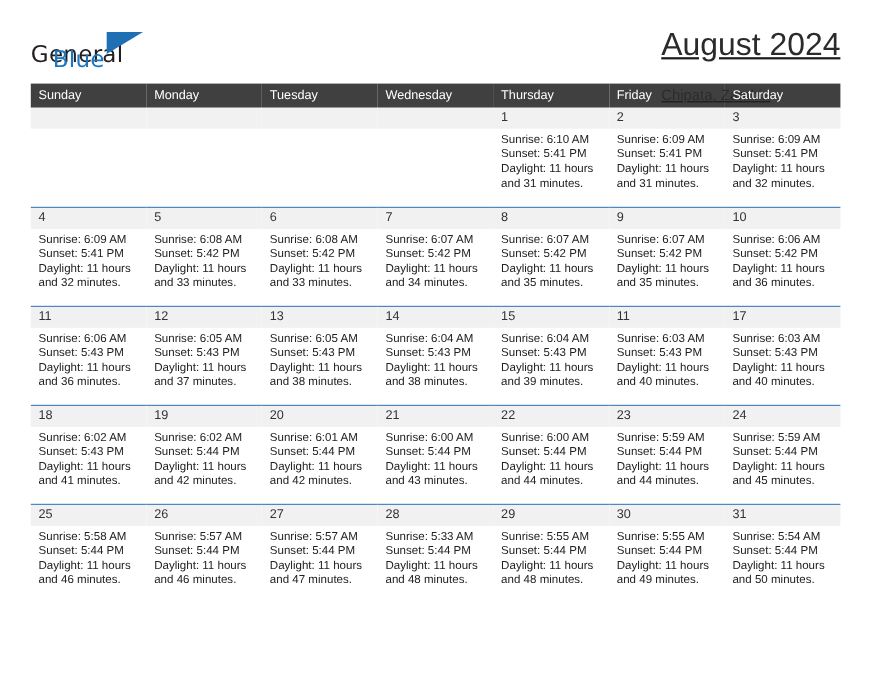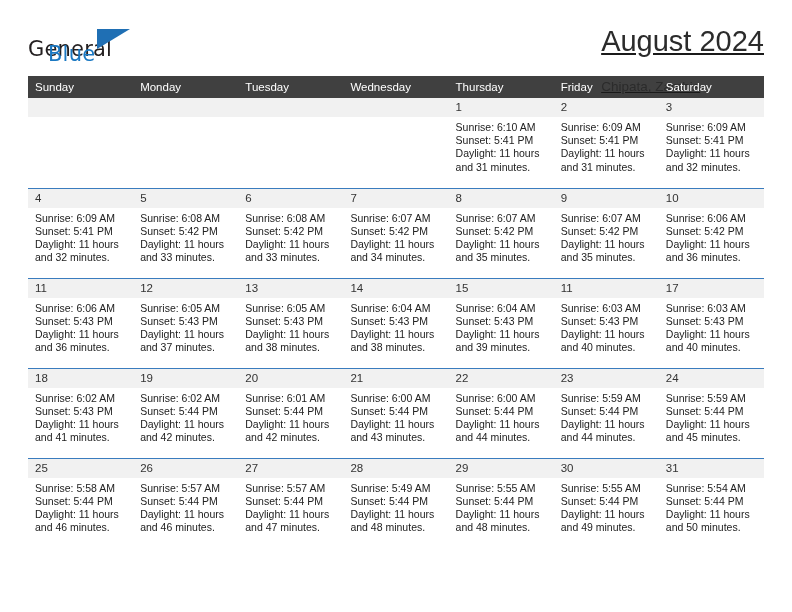--- a/index.html
+++ b/index.html
@@ -441,21 +441,21 @@
             <div class="info">
               <div>Sunrise: 5:57 AM</div>
               <div>Sunset: 5:44 PM</div>
               <div>Daylight: 11 hours</div>
               <div>and 47 minutes.</div>
             </div>
           </td>
           <td>
             <div class="daynum">28</div>
             <div class="info">
-              <div>Sunrise: 5:49 AM</div>
+              <div>Sunrise: 5:33 AM</div>
               <div>Sunset: 5:44 PM</div>
               <div>Daylight: 11 hours</div>
               <div>and 48 minutes.</div>
             </div>
           </td>
           <td>
             <div class="daynum">29</div>
             <div class="info">
               <div>Sunrise: 5:55 AM</div>
               <div>Sunset: 5:44 PM</div>

